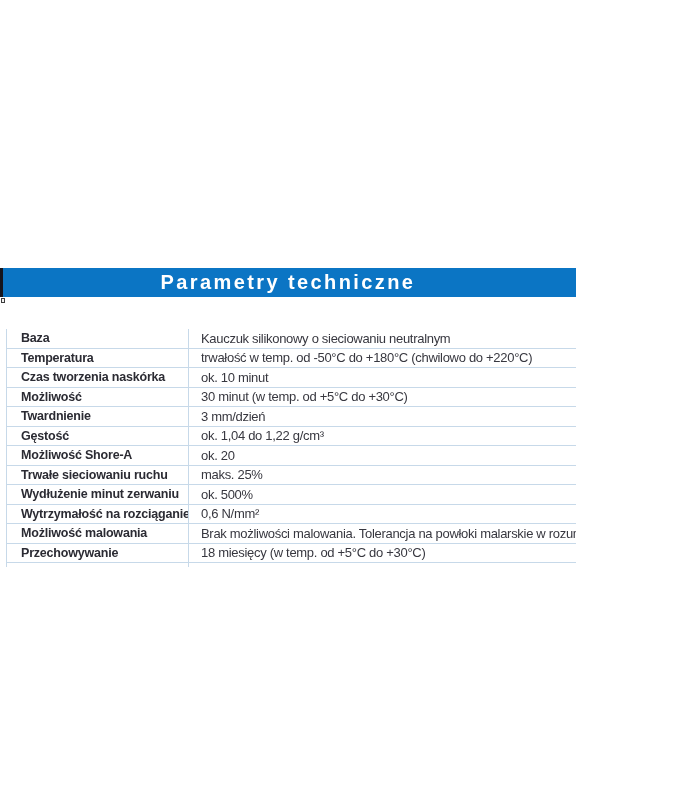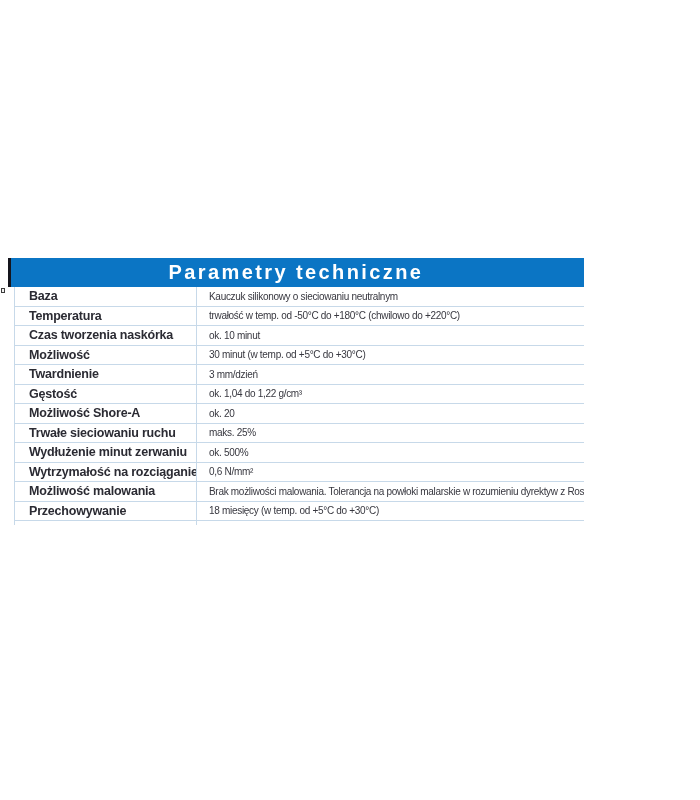--- a/index.html
+++ b/index.html
@@ -5,23 +5,22 @@
   html, body { margin: 0; padding: 0; }
   body {
     width: 700px; height: 800px;
     background: #ffffff;
     font-family: "Liberation Sans", sans-serif;
     position: relative;
     overflow: hidden;
   }
   .table-wrap {
     position: absolute;
-    top: 258px; left: 0;
+    top: 268px; left: 0;
     width: 576px;
-    padding-left: 8px;
   }
   .table-header {
     position: relative;
     height: 29px;
     background: var(--header-bg, #0b75c4);
     display: flex;
     align-items: center;
     justify-content: center;
   }
   .edge-strip {
@@ -42,20 +41,21 @@
     position: absolute;
     left: 1px; top: 30px;
     width: 4px; height: 5px;
     border: 1px solid #3c3c3c;
     background: #f2f2f2;
     box-sizing: border-box;
   }
   .table-body {
     margin-left: 6px;
     border-left: 1px solid var(--separator, #c7d9e9);
+    margin-top: 32px;
   }
   .param-row {
     display: flex;
     align-items: center;
     height: 19.5px;
     border-bottom: 1px solid var(--separator, #c7d9e9);
     box-sizing: border-box;
   }
   .param-row.stub {
     height: 4px;
@@ -74,21 +74,21 @@
     overflow: hidden;
     align-self: stretch;
     display: flex;
     align-items: center;
   }
   .value-cell {
     flex: 1 1 auto;
     border-left: 1px solid var(--separator, #c7d9e9);
     padding-left: 12px;
     box-sizing: border-box;
-    font-size: 10px;
+    font-size: 13px;
     color: var(--value-text, #37373f);
     letter-spacing: -0.3px;
     white-space: nowrap;
     overflow: hidden;
     align-self: stretch;
     display: flex;
     align-items: center;
   }
 </style>
 </head>

